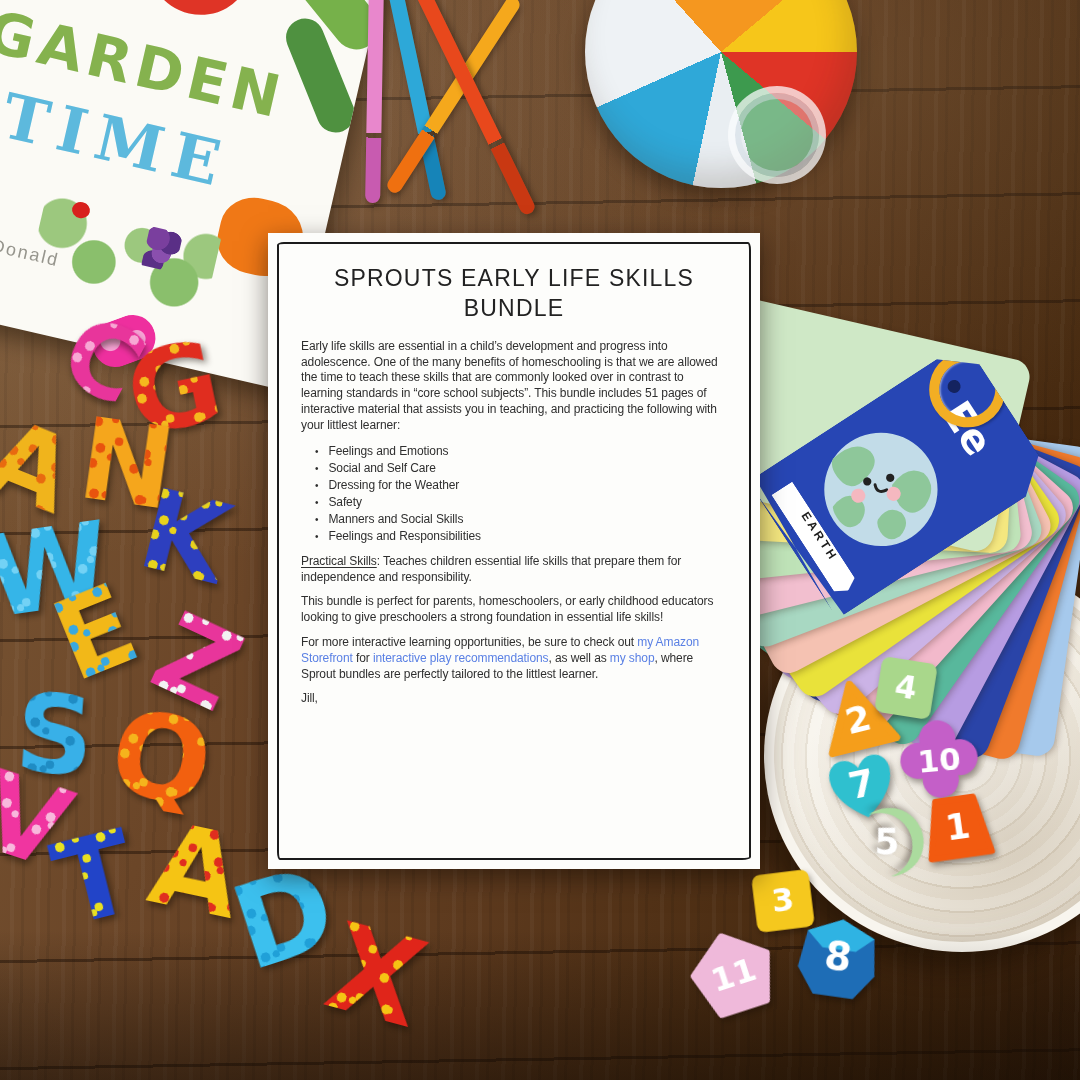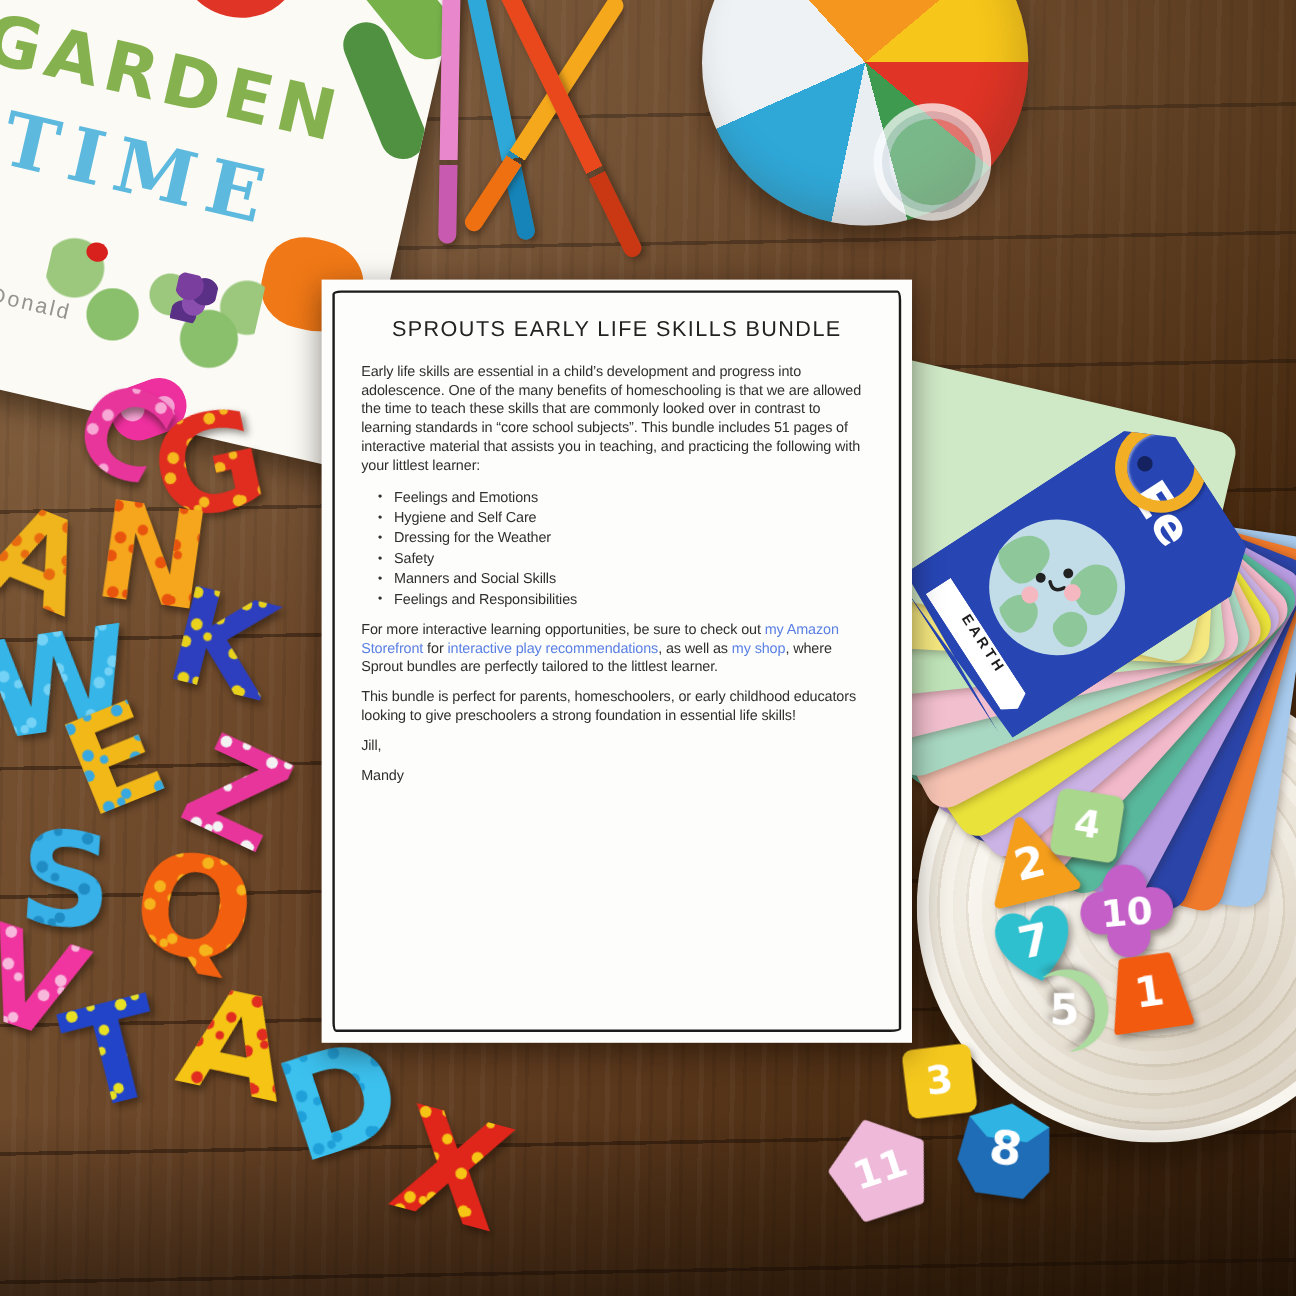--- a/index.html
+++ b/index.html
@@ -95,21 +95,21 @@
   @supports ((background-clip:text) or (-webkit-background-clip:text)){
     .magnet{-webkit-background-clip:text;background-clip:text;color:transparent;}
   }
   
   .doc{position:absolute;left:268px;top:233px;width:492px;height:636px;background:#fdfdfb;
     box-shadow:0 8px 24px rgba(15,8,2,.5);z-index:10;}
   .doc-border{position:absolute;inset:9px;border:2.5px solid #1b1b1b;
     border-radius:7px 3px 9px 3px / 3px 8px 3px 8px;pointer-events:none;}
   .doc-content{position:absolute;left:33px;right:33px;top:22px;bottom:30px;
     font-size:12px;letter-spacing:-.1px;line-height:1.32;color:#2f2f2f;overflow:hidden;}
-  .doc-title{text-align:center;font-size:18px;font-weight:400;letter-spacing:1.2px;color:#222;
+  .doc-title{text-align:center;font-size:23px;font-weight:400;letter-spacing:1.2px;color:#222;
     margin:8px 0 15px 0;font-family:"Liberation Sans",sans-serif;}
   .doc-content p{margin:9px 0;}
   ul.bullets{list-style:none;margin:9px 0;padding:0 0 0 14px;}
   ul.bullets li{display:flex;gap:10px;line-height:1.38;}
   ul.bullets li .b{font-size:10px;line-height:1.7;}
   .hd{text-decoration:underline;text-underline-offset:2px;}
   .lnk{color:#5a80e4;}
   .doc-footer{position:absolute;left:0;right:0;bottom:13px;text-align:center;
     font-size:11px;color:#3a3a3a;letter-spacing:.3px;}
 </style>
@@ -275,39 +275,39 @@
     <div class="doc-content">
       <div class="doc-title">SPROUTS EARLY LIFE SKILLS BUNDLE</div>
       <p>Early life skills are essential in a child’s development and progress into adolescence. One of the many benefits of homeschooling is that we are allowed the time to teach these skills that are commonly looked over in contrast to learning standards in “core school subjects”. This bundle includes 51 pages of interactive material that assists you in teaching, and practicing the following with your littlest learner:</p>
       <ul class="bullets" id="bullets-list">
           <li>
             <span class="b">•</span>
             <span>Feelings and Emotions</span>
           </li>
           <li>
             <span class="b">•</span>
-            <span>Hygiene and Self Care</span>
+            <span>Social and Self Care</span>
           </li>
           <li>
             <span class="b">•</span>
             <span>Dressing for the Weather</span>
           </li>
           <li>
             <span class="b">•</span>
             <span>Safety</span>
           </li>
           <li>
             <span class="b">•</span>
             <span>Manners and Social Skills</span>
           </li>
           <li>
             <span class="b">•</span>
             <span>Feelings and Responsibilities</span>
           </li>
         </ul>
+      <p><span class="hd">Practical Skills</span><span>: </span><span>Teaches children essential life skills that prepare them for independence and responsibility.</span></p>
+      <p>This bundle is perfect for parents, homeschoolers, or early childhood educators looking to give preschoolers a strong foundation in essential life skills!</p>
       <p><span>For more interactive learning opportunities, be sure to check out </span><span class="lnk">my Amazon Storefront</span><span> for </span><span class="lnk">interactive play recommendations</span><span>, as well as </span><span class="lnk">my shop</span><span>, where Sprout bundles are perfectly tailored to the littlest learner.</span></p>
-      <p>This bundle is perfect for parents, homeschoolers, or early childhood educators looking to give preschoolers a strong foundation in essential life skills!</p>
       <p>Jill,</p>
-      <p>Mandy</p>
     </div>
   </div>
 <div id="wood-bottom"></div>
   </div>
 
 </body></html>

